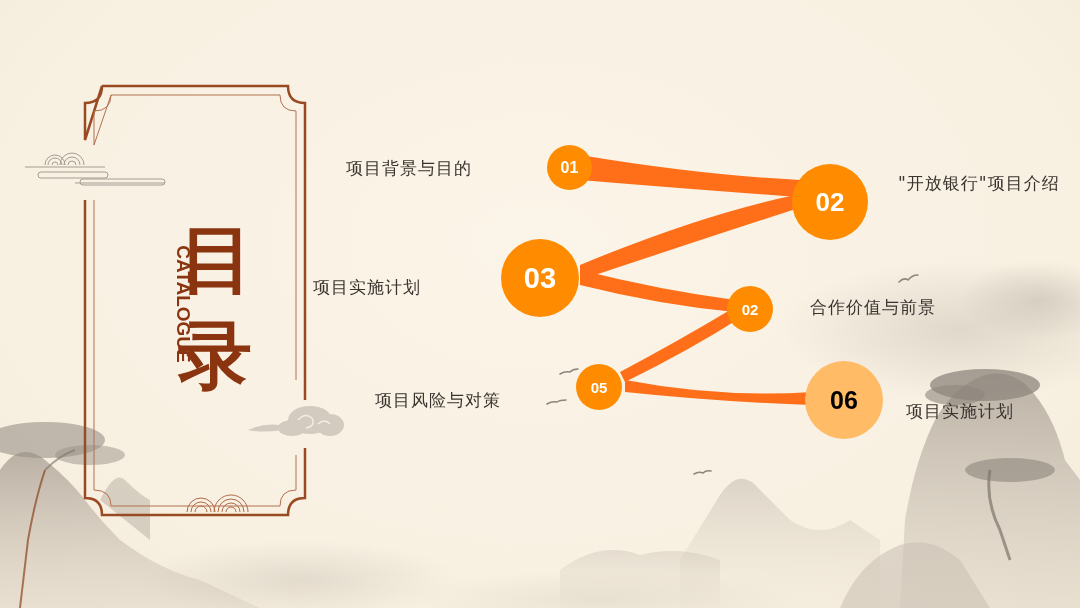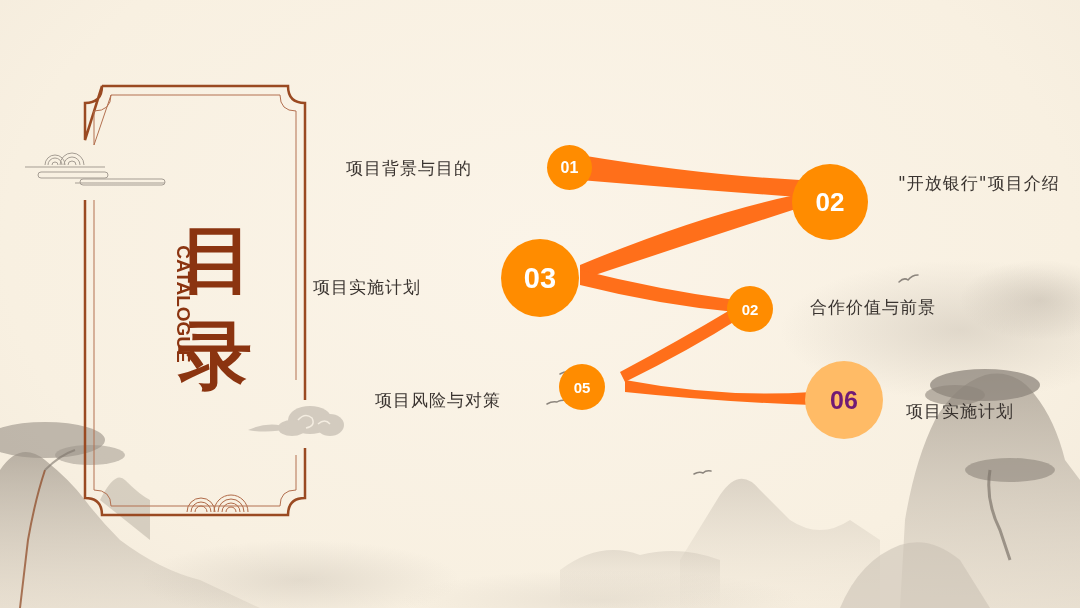--- a/index.html
+++ b/index.html
@@ -173,24 +173,24 @@
   </div>
   <div class="node" style="left:792px; top:164px; width:76px; height:76px; background:#ff8c00; font-size:26px;">
     <span>02</span>
   </div>
   <div class="node" style="left:501px; top:239px; width:78px; height:78px; background:#ff8c00; font-size:29px;">
     <span>03</span>
   </div>
   <div class="node" style="left:727px; top:286px; width:46px; height:46px; background:#ff8c00; font-size:15px;">
     <span>02</span>
   </div>
-  <div class="node" style="left:559px; top:364px; width:46px; height:46px; background:#ff8c00; font-size:15px;">
+  <div class="node" style="left:576px; top:364px; width:46px; height:46px; background:#ff8c00; font-size:15px;">
     <span>05</span>
   </div>
-  <div class="node" style="left:805px; top:361px; width:78px; height:78px; background:#ffbb66; color:#701a75; font-size:25px;">
+  <div class="node" style="left:805px; top:361px; width:78px; height:78px; background:#ffbb66; color:#000000; font-size:25px;">
     <span>06</span>
   </div>
 
   <div class="item-label" style="left:346px; top:157px;">项目背景与目的</div>
   <div class="item-label" style="left:898px; top:172px;">"开放银行"项目介绍</div>
   <div class="item-label" style="left:313px; top:276px;">项目实施计划</div>
   <div class="item-label" style="left:375px; top:389px;">项目风险与对策</div>
   <div class="item-label" style="left:810px; top:296px;">合作价值与前景</div>
   <div class="item-label" style="left:906px; top:400px;">项目实施计划</div>
 

